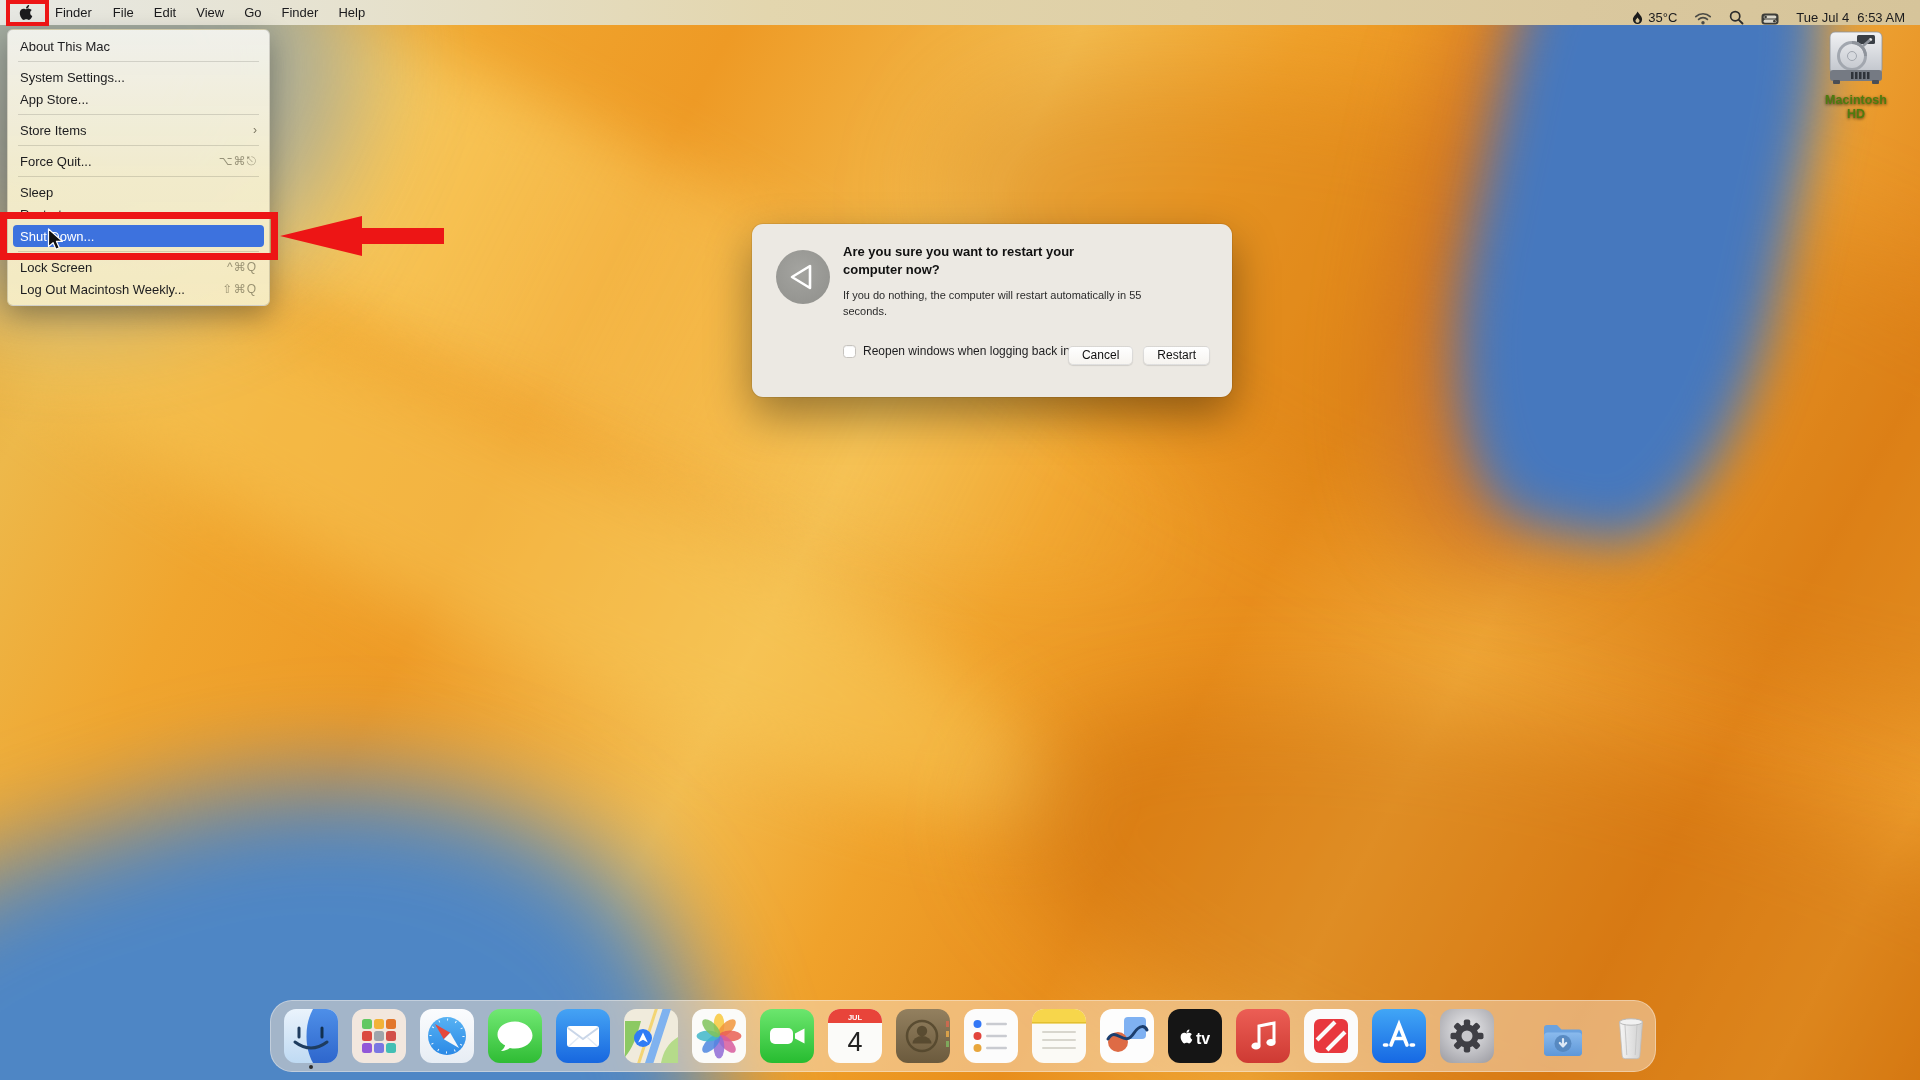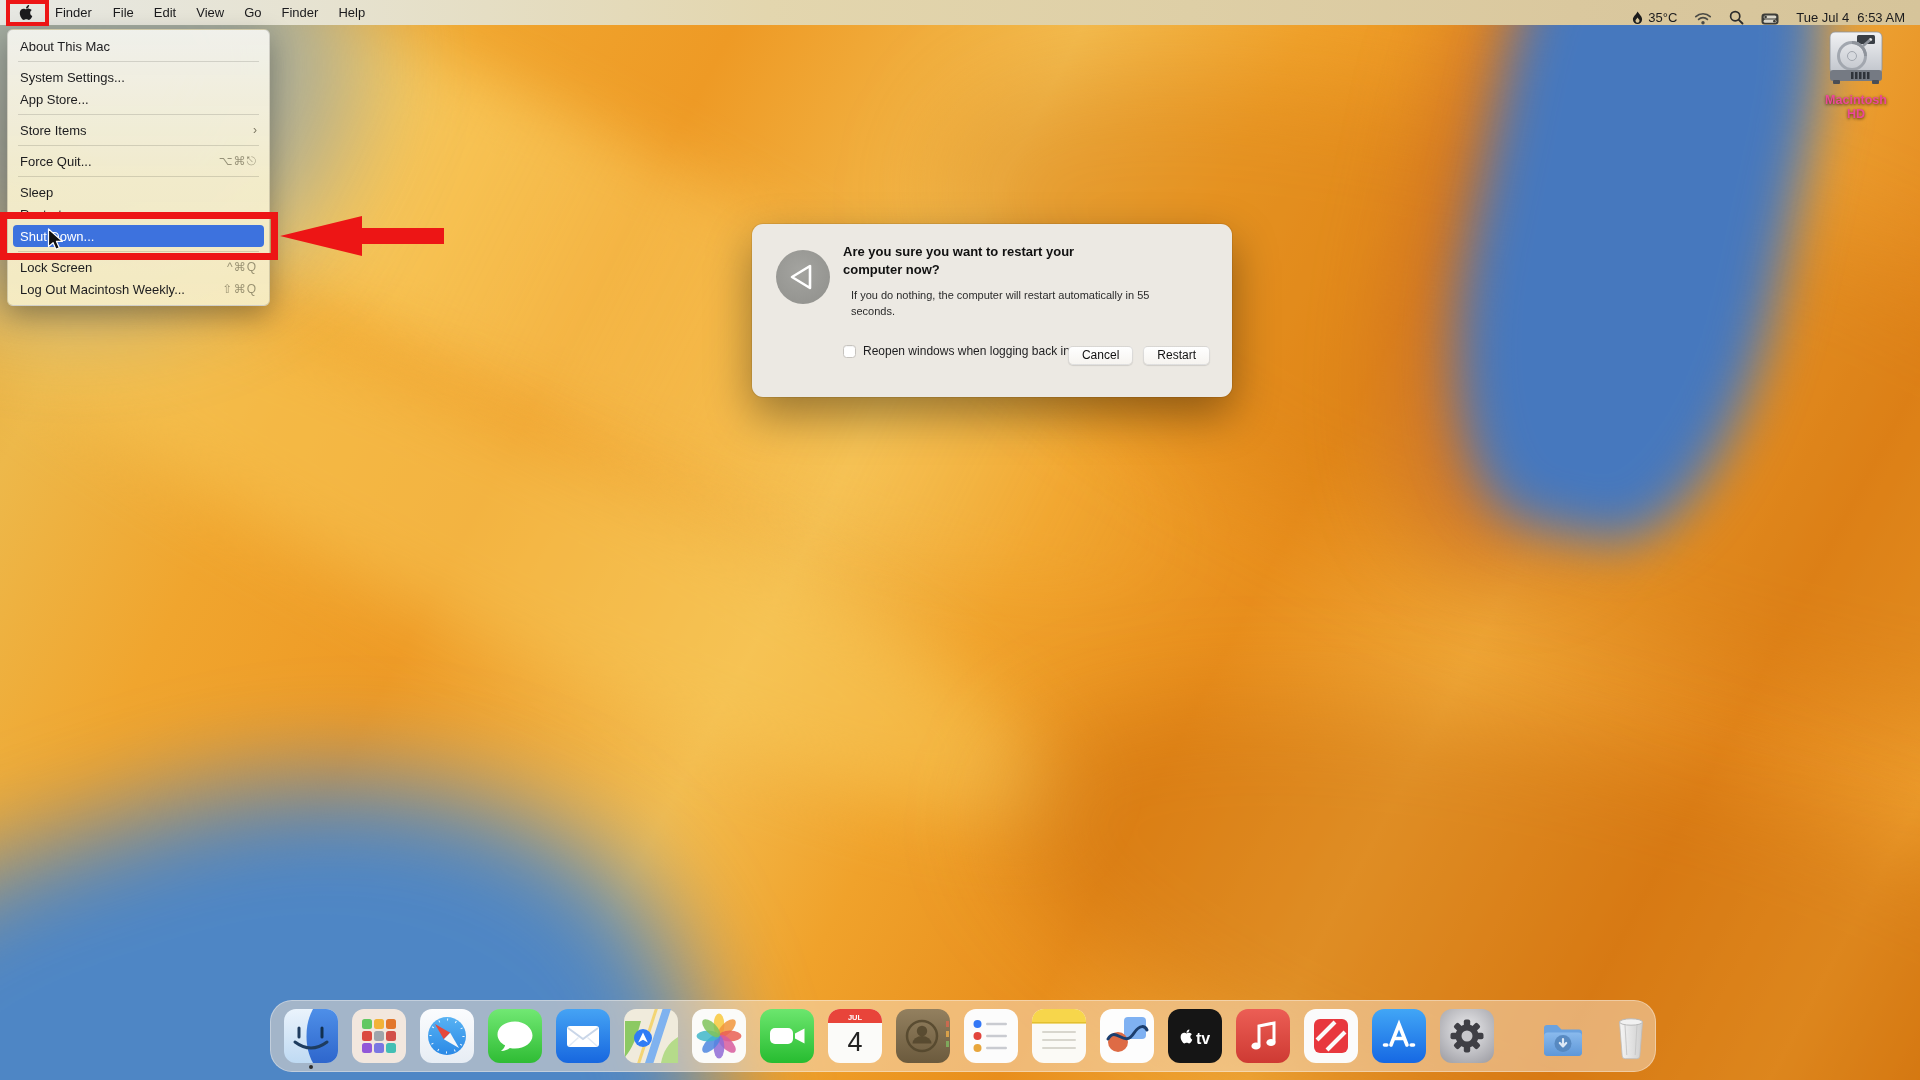--- a/index.html
+++ b/index.html
@@ -56,33 +56,33 @@
   .anno-shutdown-box { left:0px; top:212px; width:278px; height:48px; border:7px solid #ED1515; }
   .anno-arrow { left:278px; top:212px; }
   .cursor { position:absolute; left:47px; top:228px; z-index:95; }
 
   
   .dialog { position:absolute; left:752px; top:224px; width:480px; height:173px; z-index:40;
     background:#ECE9E3; border-radius:11px; box-shadow:0 18px 45px rgba(0,0,0,.38), 0 0 0 1px rgba(0,0,0,.08);}
   .dlg-icon { position:absolute; left:24px; top:26px; width:54px; height:54px; border-radius:50%;
     background:radial-gradient(circle at 45% 40%, #A4A4A0, #8F8F8B); display:flex; align-items:center; justify-content:center;}
   .dlg-title { position:absolute; left:91px; top:19px; width:268px; font-size:13px; font-weight:bold; line-height:1.35; color:#111;}
-  .dlg-body { position:absolute; left:99px; top:64px; width:318px; font-size:11px; line-height:1.45; color:#2b2b2b;}
+  .dlg-body { position:absolute; left:91px; top:64px; width:318px; font-size:11px; line-height:1.45; color:#2b2b2b;}
   .dlg-check-row { position:absolute; left:91px; top:96px; display:flex; align-items:center; gap:7px;margin-top:24px; }
   .dlg-checkbox { width:13px; height:13px; background:#fff; border:1px solid #C6C3BE; border-radius:3.5px;
     box-shadow:inset 0 1px 1px rgba(0,0,0,.05);}
   .dlg-check-label { font-size:12px; color:#1d1d1f; }
   .dlg-buttons { position:absolute; right:22px; bottom:32px; display:flex; gap:10px; }
   .dlg-btn { height:19px; min-width:60px; padding:0 13px; background:linear-gradient(#FFFFFF,#F6F4F0);
     border:1px solid rgba(0,0,0,.12); border-radius:5px; font-size:12px; color:#111; line-height:17px; text-align:center;
     box-shadow:0 1px 1px rgba(0,0,0,.12); font-family:inherit;}
 
   
   .hd-icon { position:absolute; left:1818px; top:30px; width:76px; z-index:10; text-align:center; }
-  .hd-label { margin-top:3px; font-size:12.5px; font-weight:bold; color:#ec4899;
+  .hd-label { margin-top:3px; font-size:12.5px; font-weight:bold; color:#4d7c0f;
     text-shadow:0 1px 3px rgba(0,0,0,.65); }
 
   
   .dock { position:absolute; left:270px; bottom:8px; width:1386px; height:72px; z-index:30;
     background:rgba(248,228,206,.5); border:1px solid rgba(255,255,255,.35); border-radius:22px;
     display:flex; align-items:center; padding:0 6px; }
   .dock-item { width:54px; height:54px; margin:0 7px; position:relative;border-radius:16px; }
   .dock-item svg { display:block; }
   .dock-divider { width:1px; height:52px; background:rgba(90,45,10,.28); margin:0 14px; }
   .run-dot { position:absolute; left:38px; bottom:2px; width:4px; height:4px; border-radius:50%; background:#2b2b2b; }

